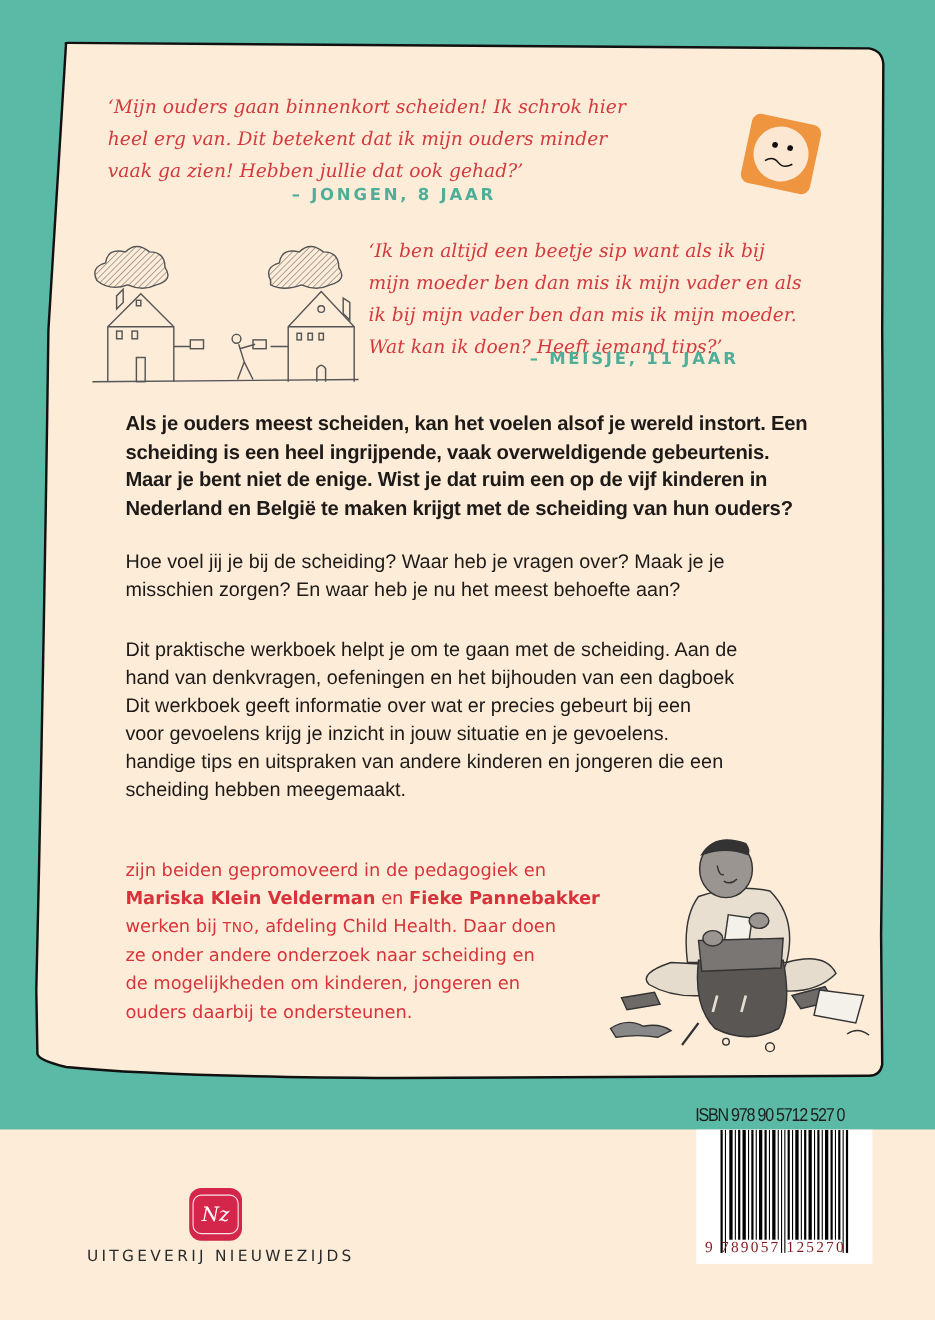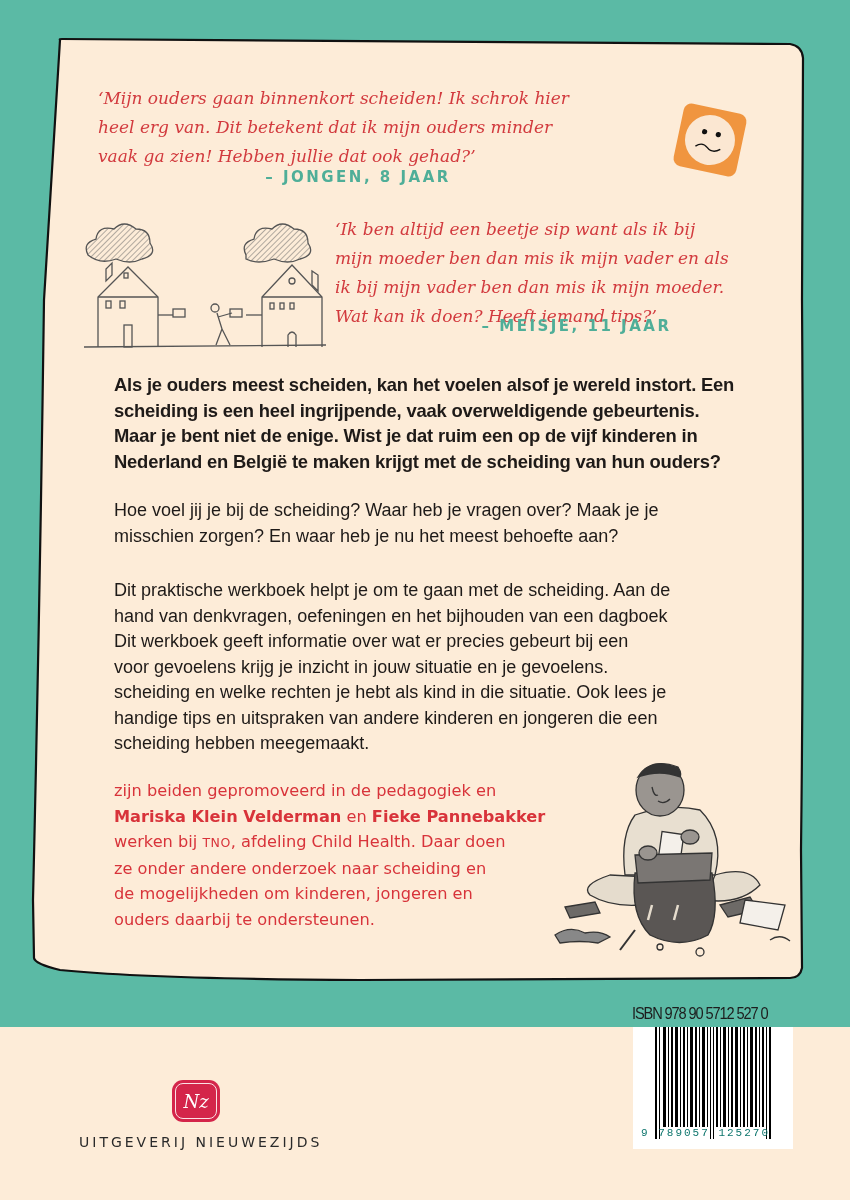--- a/index.html
+++ b/index.html
@@ -83,26 +83,26 @@
     letter-spacing: -1.3px;
     transform: scaleX(0.86); transform-origin: left top;
   }
   .barcode {
     position: absolute; left: 633px; top: 1027px; width: 160px; height: 122px;
     background: #ffffff;
   }
   .barcode svg { position: absolute; left: 0; top: 0; }
   .barcode-digits {
     position: absolute; left: 8px; top: 100px; width: 150px;
-    font-family: Liberation Mono, monospace; font-size: 11px; color: #0f766e;
+    font-family: Liberation Serif, serif; font-size: 14px; color: #7f1d1d;
     letter-spacing: 2px; white-space: pre;
   }
 
   .publisher-logo {
-    position: absolute; left: 172px; top: 1080px; width: 48px; height: 42px;
+    position: absolute; left: 172px; top: 1080px; width: 48px; height: 48px;
     background: #d4254a; border-radius: 11px;
     display: flex; align-items: center; justify-content: center;
   }
   .publisher-logo .inner {
     width: 40px; height: 34px; border: 1.5px solid #fbe1e5; border-radius: 8px;
     display: flex; align-items: center; justify-content: center;
     color: #ffffff; font-family: "DejaVu Serif", serif; font-style: italic;
     font-size: 18px;
   }
   .publisher-name {
@@ -202,21 +202,20 @@
 <div class="body-text para-2">
   <div>Hoe voel jij je bij de scheiding? Waar heb je vragen over? Maak je je</div>
   <div>misschien zorgen? En waar heb je nu het meest behoefte aan?</div>
 </div>
 
 <div class="body-text para-3">
   <div>Dit praktische werkboek helpt je om te gaan met de scheiding. Aan de</div>
   <div>hand van denkvragen, oefeningen en het bijhouden van een dagboek</div>
   <div>Dit werkboek geeft informatie over wat er precies gebeurt bij een</div>
   <div>voor gevoelens krijg je inzicht in jouw situatie en je gevoelens.</div>
-  <div>scheiding en welke rechten je hebt als kind in die situatie. Ook lees je</div>
   <div>handige tips en uitspraken van andere kinderen en jongeren die een</div>
   <div>scheiding hebben meegemaakt.</div>
 </div>
 
 <div class="authors">
   <div>zijn beiden gepromoveerd in de pedagogiek en</div>
   <div>
     <b>Mariska Klein Velderman</b><span> en </span><b>Fieke Pannebakker</b>
   </div>
   <div><span>werken bij </span><span class="smallcaps">TNO</span><span>, afdeling Child Health. Daar doen</span></div>

